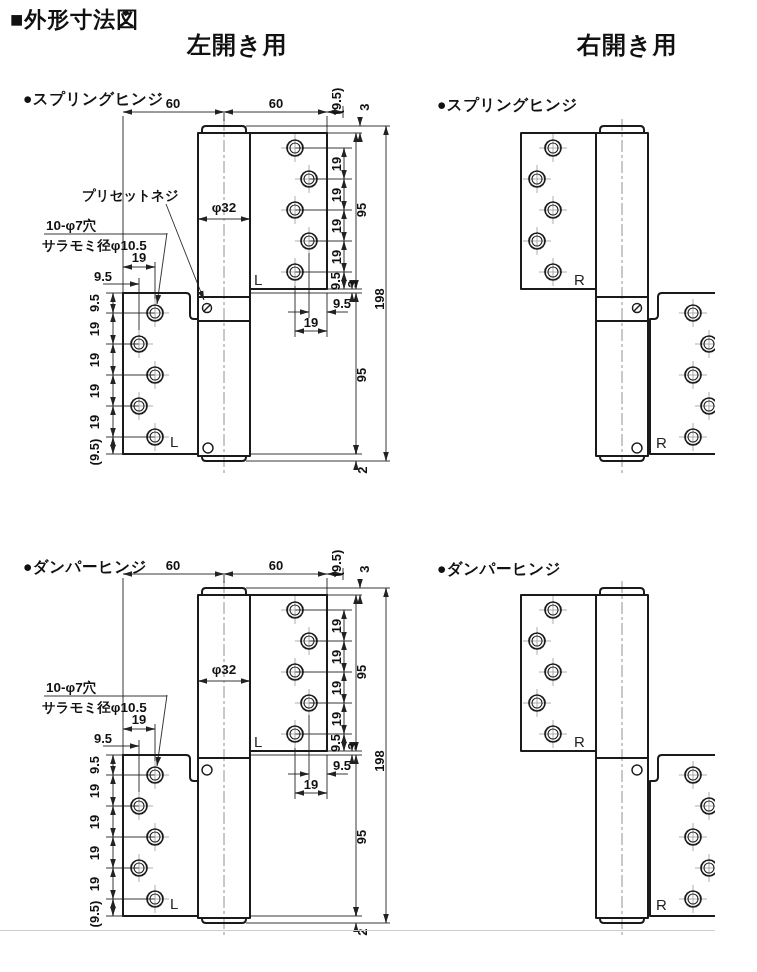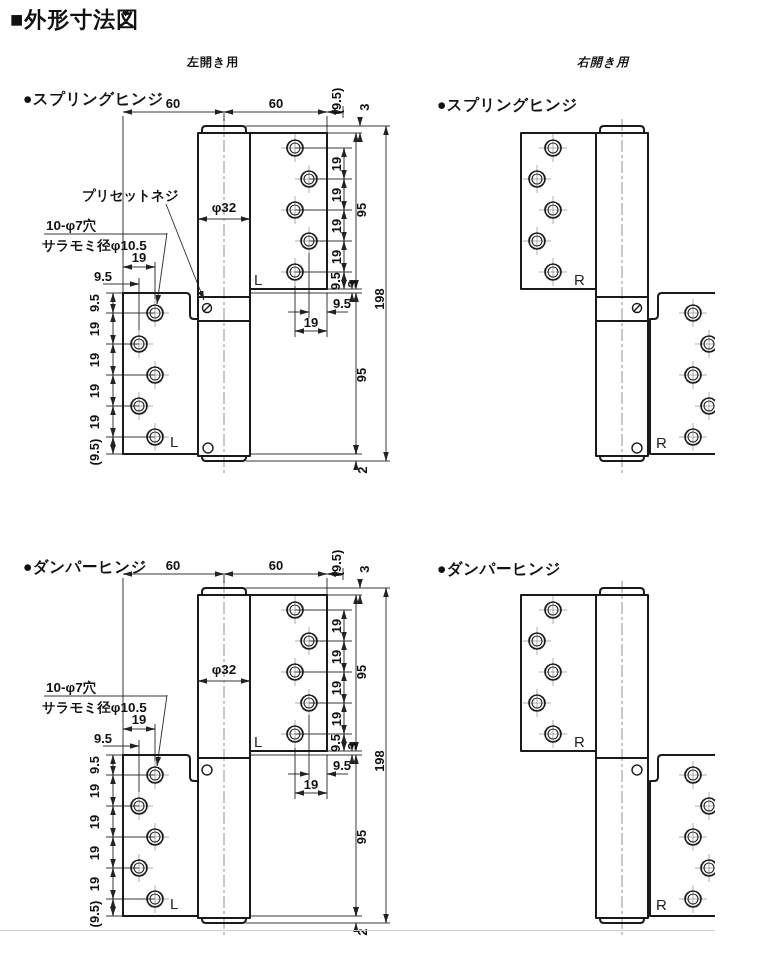--- a/index.html
+++ b/index.html
@@ -1,20 +1,20 @@
 <!DOCTYPE html>
 <html><head>
 <meta charset="utf-8">
 <style>
   html,body{margin:0;padding:0;background:#fff;}
   #page{position:relative;width:715px;height:972px;background:#ffffff;overflow:hidden;
         font-family:"Liberation Sans","DejaVu Sans",sans-serif;color:#111;}
   .abs{position:absolute;}
   #title{left:10px;top:5px;font-size:22px;font-weight:bold;letter-spacing:1px;}
-  .colhead{top:54px;font-size:12px;font-weight:bold;letter-spacing:1px;}
+  .colhead{top:29px;font-size:24px;font-weight:bold;letter-spacing:1px;}
   .sechead{font-size:15.5px;font-weight:bold;letter-spacing:0.5px;margin-top:15px;}
   svg{position:absolute;overflow:visible;}
   .o{fill:none;stroke:#1a1a1a;stroke-width:2;stroke-linejoin:round;}
   .d{fill:none;stroke:#222;stroke-width:0.9;}
   .cl{fill:none;stroke:#777;stroke-width:0.8;stroke-dasharray:12 3 3 3;}
   .hx{fill:none;stroke:#9a9a9a;stroke-width:0.8;}
   .ho{fill:none;stroke:#1a1a1a;stroke-width:1.7;}
   .hi{fill:none;stroke:#1a1a1a;stroke-width:1.1;}
   .sym{fill:none;stroke:#1a1a1a;stroke-width:1.5;}
   text{fill:#111;font-family:"Liberation Sans","DejaVu Sans",sans-serif;}
@@ -23,21 +23,21 @@
   .mk{font-size:15px;font-weight:normal;fill:#222;}
   #divider{left:0;top:930px;width:757px;height:1px;background:#cccccc;}
 </style>
 </head>
 <body>
 
 <div id="page">
 
   <div id="title" class="abs">■外形寸法図</div>
   <div class="abs colhead" style="left:187px;">左開き用</div>
-  <div class="abs colhead" style="left:577px;font-style:italic;">右開き用</div>
+  <div class="abs colhead" style="left:577px;">右開き用</div>
   <div class="abs sechead" style="left:23px;top:74px;">●スプリングヒンジ</div>
   <div class="abs sechead" style="left:437px;top:80px;">●スプリングヒンジ</div>
   <div class="abs sechead" style="left:23px;top:542px;">●ダンパーヒンジ</div>
   <div class="abs sechead" style="left:437px;top:544px;">●ダンパーヒンジ</div>
 
   <svg width="0" height="0">
     <defs>
       <marker id="ar" viewBox="0 0 10 7" markerWidth="10" markerHeight="7" refX="9.3" refY="3.5" orient="auto-start-reverse" markerUnits="userSpaceOnUse">
         <path d="M0,0.6 L9.3,3.5 L0,6.4 Z" fill="#222"></path>
       </marker>

